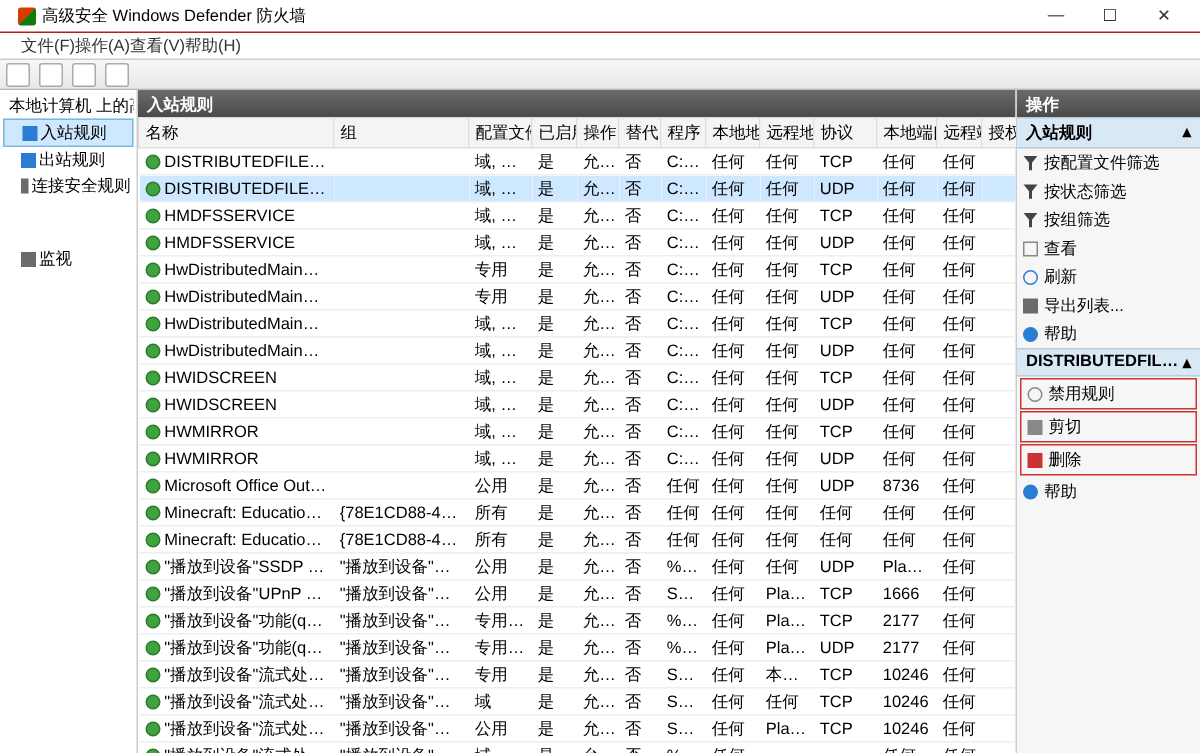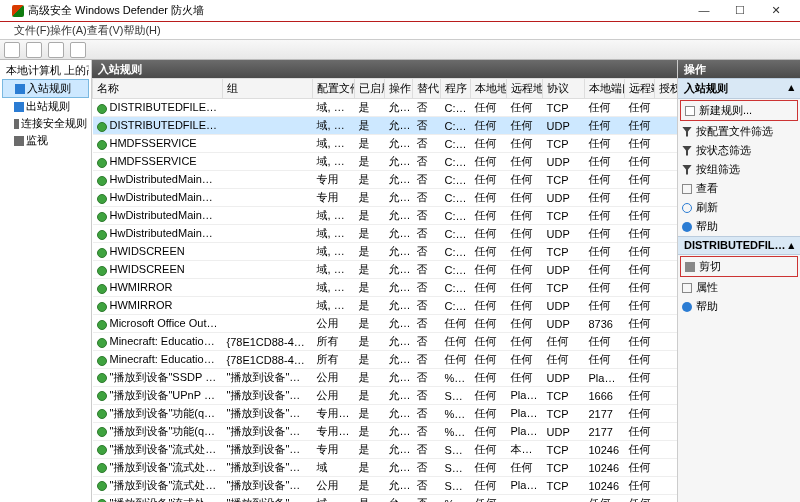--- a/index.html
+++ b/index.html
@@ -88,21 +88,21 @@
           <span>入站规则</span>
         </div>
         <div class="node" style="padding-left: 12px;">
           <span class="ico out"></span>
           <span>出站规则</span>
         </div>
         <div class="node" style="padding-left: 12px;">
           <span class="ico conn"></span>
           <span>连接安全规则</span>
         </div>
-        <div class="node" style="padding-left: 12px;">
+        <div class="node" style="padding-left: 12px; margin-top: 32px;">
           <span class="ico mon"></span>
           <span>监视</span>
         </div>
       </div>
   </div>
 
   <div class="center">
     <div class="hdr">入站规则</div>
     <div class="gridwrap">
       <table>
@@ -474,61 +474,65 @@
     </div>
   </div>
 
   <div class="right">
     <div class="hdr">操作</div>
     <div class="sect">
       <span>入站规则</span>
         <span>▴</span>
     </div>
     <div id="s1-items">
-        <div class="item boxed">
-          <span class="ri new"></span>
-          <span>新建规则...</span>
-        </div>
         <div class="item">
           <span class="ri filter"></span>
           <span>按配置文件筛选</span>
         </div>
         <div class="item">
           <span class="ri filter"></span>
           <span>按状态筛选</span>
         </div>
         <div class="item">
           <span class="ri filter"></span>
           <span>按组筛选</span>
         </div>
         <div class="item">
           <span class="ri view"></span>
           <span>查看</span>
         </div>
         <div class="item">
           <span class="ri refresh"></span>
           <span>刷新</span>
+        </div>
+        <div class="item">
+          <span class="ri export"></span>
+          <span>导出列表...</span>
         </div>
         <div class="item">
           <span class="ri help"></span>
           <span>帮助</span>
         </div>
       </div>
     <div class="sect">
       <span style="overflow:hidden;text-overflow:ellipsis">DISTRIBUTEDFILESERVICE</span>
         <span>▴</span>
     </div>
     <div id="s2-items">
         <div class="item boxed">
+          <span class="ri disable"></span>
+          <span>禁用规则</span>
+        </div>
+        <div class="item boxed">
           <span class="ri cut"></span>
           <span>剪切</span>
         </div>
-        <div class="item">
-          <span class="ri prop"></span>
-          <span>属性</span>
+        <div class="item boxed">
+          <span class="ri del"></span>
+          <span>删除</span>
         </div>
         <div class="item">
           <span class="ri help"></span>
           <span>帮助</span>
         </div>
       </div>
   </div>
 </div>
 
 </body></html>

